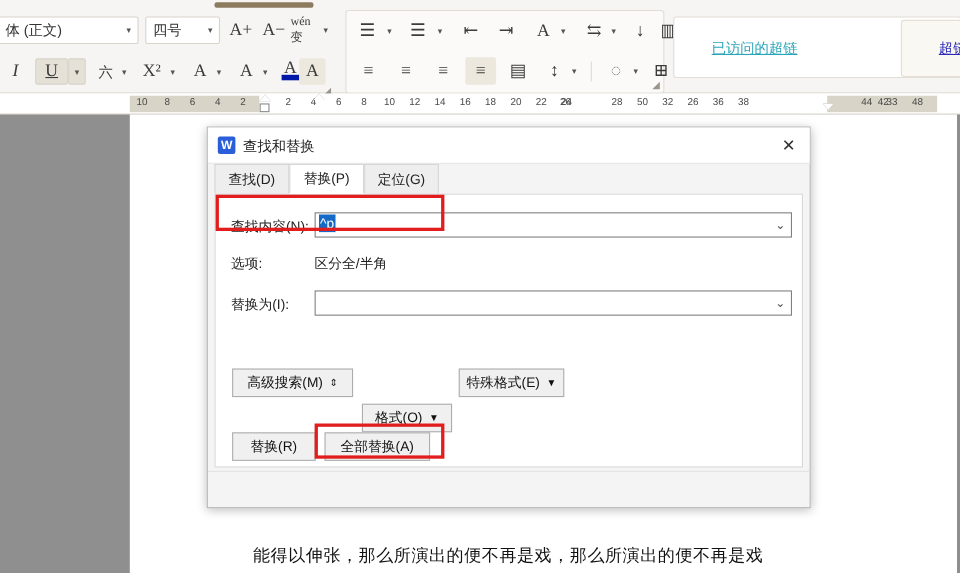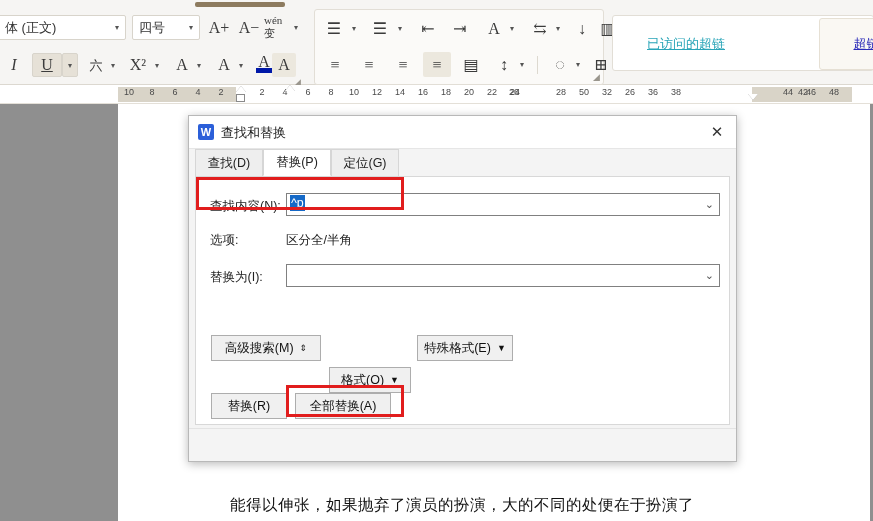--- a/index.html
+++ b/index.html
@@ -366,32 +366,32 @@
   <div class="rtick" style="left:507px;">26</div>
   <div class="rtick" style="left:554px;">28</div>
   <div class="rtick" style="left:577px;">50</div>
   <div class="rtick" style="left:600px;">32</div>
   <div class="rtick" style="left:623px;">26</div>
   <div class="rtick" style="left:646px;">36</div>
   <div class="rtick" style="left:669px;">38</div>
 
   <div class="rtick" style="left:758px;margin-left:38px;">42</div>
   <div class="rtick" style="left:781px;">44</div>
-  <div class="rtick" style="left:804px;">46</div>
+  <div class="rtick" style="left:804px;">33</div>
   <div class="rtick" style="left:827px;">48</div>
 
   <div class="indent-tri" style="left:236px; top:1px;"></div>
   <div class="indent-bot" style="left:236px; top:9px;"></div>
   <div class="indent-tri" style="left:285px; top:0px;"></div>
   <div class="indent-tri" style="left:748px; top:9px; transform:rotate(180deg);"></div>
 </div>
 
 <div id="canvas">
   <div id="page">
-    <div class="doc-line" style="top:391px;">能得以伸张，如果抛弃了演员的扮演，大的不同的处便在于扮演了</div>
+    <div class="doc-line" style="top:391px;">能得以伸张，那么所演出的便不再是戏，那么所演出的便不再是戏</div>
   </div>
 
 </div>
 
 <div id="dialog">
 
   <div id="dlg-title">
     <div id="dlg-icon">W</div>
     <div id="dlg-title-text">查找和替换</div>
     <div id="dlg-close">✕</div>

